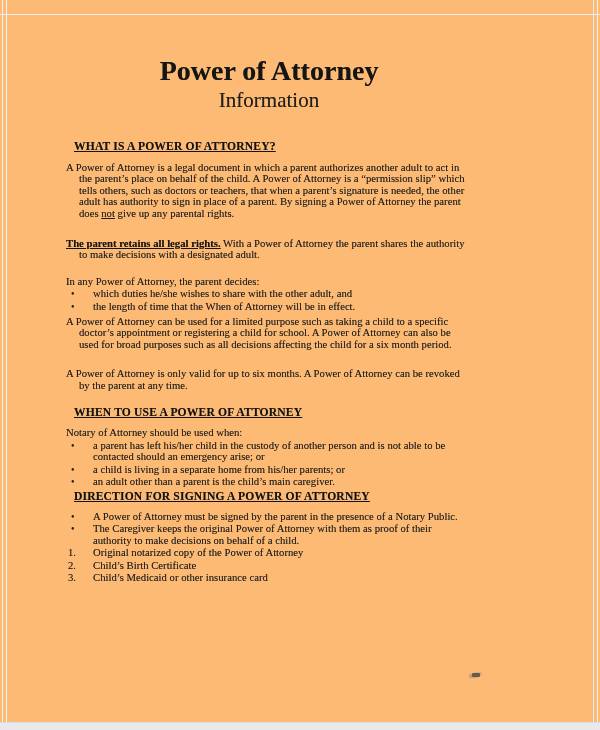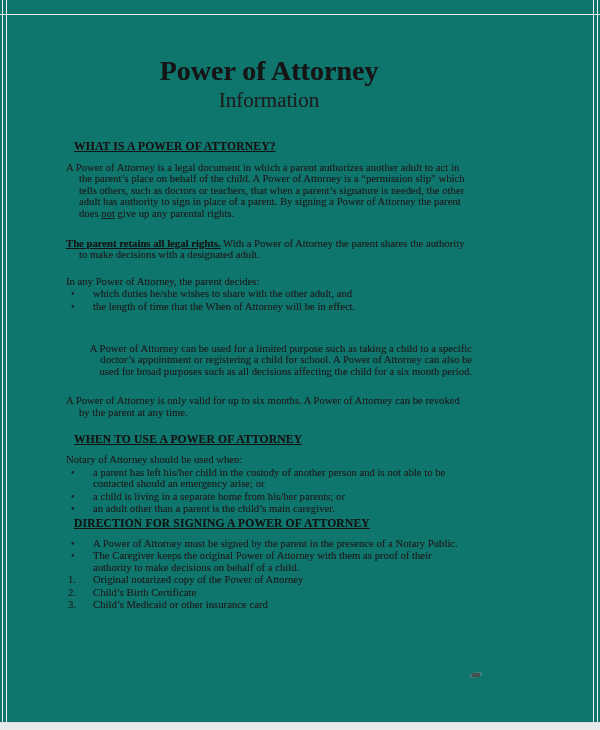--- a/index.html
+++ b/index.html
@@ -7,21 +7,21 @@
     padding: 0;
     width: 600px;
     height: 730px;
     overflow: hidden;
     background: #ffffff;
   }
   .page {
     position: relative;
     width: 600px;
     height: 730px;
-    background: #0f766e;
+    background: #fdba74;
     font-family: "Liberation Serif", "DejaVu Serif", serif;
     color: #1e1e1e;
   }
   
   .edge-top    { position:absolute; left:0; top:14px; width:600px; height:1px; background:#ededf0; }
   .edge-left1  { position:absolute; left:2px; top:0; width:1px; height:730px; background:#f0f0f3; }
   .edge-left2  { position:absolute; left:6px; top:0; width:1px; height:730px; background:#f2f2f4; }
   .edge-right1 { position:absolute; left:593px; top:0; width:1px; height:730px; background:#e9e9ed; }
   .edge-right2 { position:absolute; left:597px; top:0; width:1px; height:730px; background:#f0f0f3; }
   .edge-bottom {
@@ -85,21 +85,21 @@
     padding-left: 2px;
   }
   .li-text { flex: 1; }
 
   
   .m-h1    { margin-top: 29px; }
   .m-p1    { margin-top: 2px;  }
   .m-p2    { margin-top: 19px; }
   .m-intro { margin-top: 15px; }
   .m-ul1   { margin-top: 4px;  }
-  .m-p3    { margin-top: 31px; text-align: right; }
+  .m-p3    { margin-top: 4px; }
   .m-p4    { margin-top: 18px; }
   .m-h2    { margin-top: 16px; }
   .m-ul2   { margin-top: 2px;  }
   .m-h3    { margin-top: 3px;  }
   .m-ul3   { margin-top: 2px;  }
   .m-p5    { margin-top: 17px; }
   .m-ol    { margin-top: 7px;  }
 </style>
 </head>
 <body>

